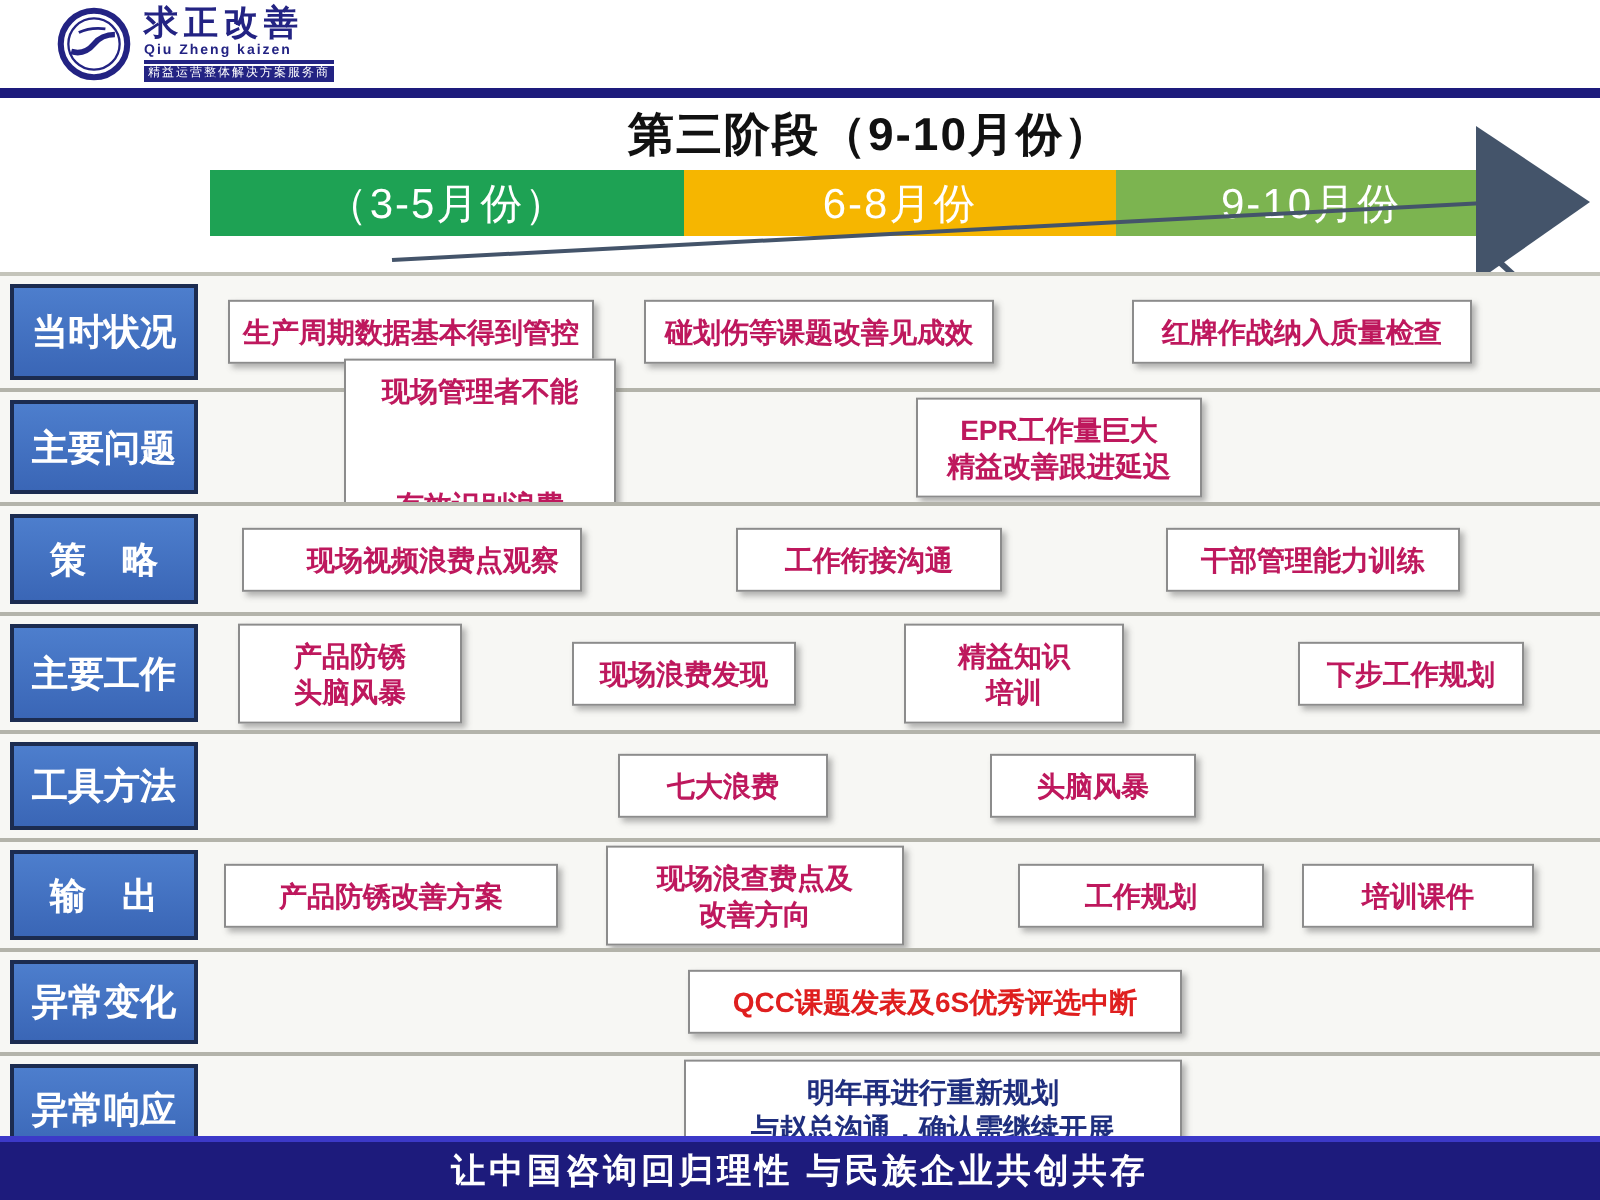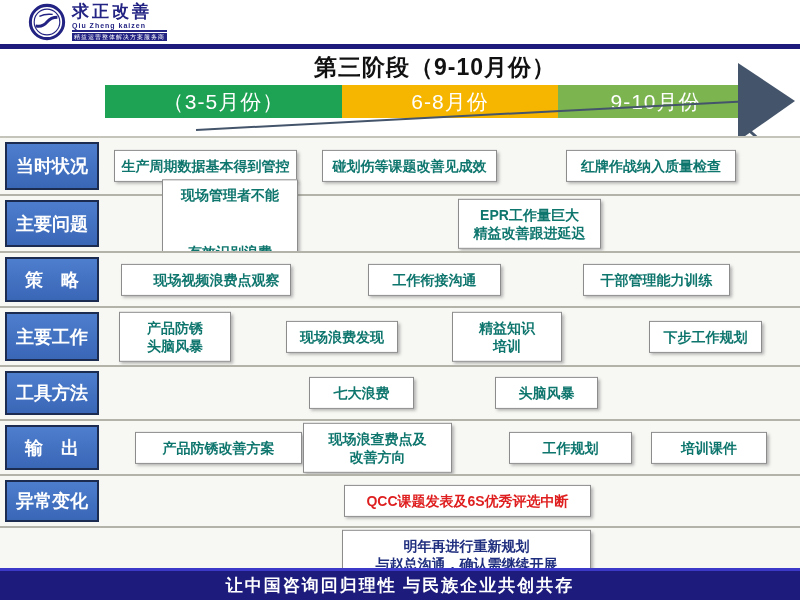--- a/index.html
+++ b/index.html
@@ -40,21 +40,21 @@
     display:flex;align-items:center;justify-content:center;
     background:linear-gradient(#4d7ecd,#3a66b6);
     border:2px solid #1c2c50;box-sizing:border-box;
     color:#ffffff;font-size:18px;font-weight:bold;white-space:pre;
   }
   .content-box{
     position:absolute;top:50%;transform:translateY(-50%);
     background:#ffffff;border:1px solid #8c8c8c;box-sizing:border-box;
     box-shadow:2px 2px 3px rgba(90,90,90,0.45);
     display:flex;flex-direction:column;align-items:center;justify-content:center;
-    padding:6px 3px;color:#0f766e;font-size:14px;font-weight:bold;
+    padding:6px 3px;color:#be185d;font-size:14px;font-weight:bold;
     text-align:center;line-height:1.3;white-space:nowrap;
   }
   
   .watermark{
     position:absolute;left:328px;top:281px;display:flex;align-items:center;gap:6px;
     opacity:0.55;pointer-events:none;
   }
   .wm-circle{width:42px;height:42px;}
   .wm-text{display:flex;flex-direction:column;line-height:1;}
   .wm-title{font-size:22px;font-weight:bold;color:#8f8bc4;letter-spacing:6px;}
@@ -124,21 +124,21 @@
         </div>
         <div class="content-box" style="left: 322px; width: 175px;">
           <div>碰划伤等课题改善见成效</div>
         </div>
         <div class="content-box" style="left: 566px; width: 170px;">
           <div>红牌作战纳入质量检查</div>
         </div>
       </div>
       <div class="table-row" style="height: 55px;">
         <div class="row-label">主要问题</div>
-        <div class="content-box" style="left: 162px; width: 136px; gap: 39px;">
+        <div class="content-box" style="left: 172px; width: 136px; gap: 39px;">
           <div>现场管理者不能</div>
           <div>有效识别浪费</div>
         </div>
         <div class="content-box" style="left: 458px; width: 143px;">
           <div>EPR工作量巨大</div>
           <div>精益改善跟进延迟</div>
         </div>
       </div>
       <div class="table-row" style="height: 53px;">
         <div class="row-label">策　略</div>
@@ -173,41 +173,42 @@
         <div class="row-label">工具方法</div>
         <div class="content-box" style="left: 309px; width: 105px;">
           <div>七大浪费</div>
         </div>
         <div class="content-box" style="left: 495px; width: 103px;">
           <div>头脑风暴</div>
         </div>
       </div>
       <div class="table-row" style="height: 53px;">
         <div class="row-label">输　出</div>
-        <div class="content-box" style="left: 135px; width: 167px;">
+        <div class="content-box" style="left: 112px; width: 167px;">
           <div>产品防锈改善方案</div>
         </div>
         <div class="content-box" style="left: 303px; width: 149px;">
           <div>现场浪查费点及</div>
           <div>改善方向</div>
         </div>
         <div class="content-box" style="left: 509px; width: 123px;">
           <div>工作规划</div>
         </div>
         <div class="content-box" style="left: 651px; width: 116px;">
           <div>培训课件</div>
         </div>
       </div>
       <div class="table-row" style="height: 50px;">
         <div class="row-label">异常变化</div>
         <div class="content-box" style="left: 344px; width: 247px; color: rgb(223, 31, 31);">
           <div>QCC课题发表及6S优秀评选中断</div>
         </div>
       </div>
       <div class="table-row" style="height: 54px;">
+        <div class="row-label">异常响应</div>
         <div class="content-box" style="left: 342px; width: 249px; color: rgb(31, 46, 126);">
           <div>明年再进行重新规划</div>
           <div>与赵总沟通，确认需继续开展</div>
         </div>
       </div>
     </div>
 
   <div class="footer">
     <span>让中国咨询回归理性  与民族企业共创共存</span>
   </div>

